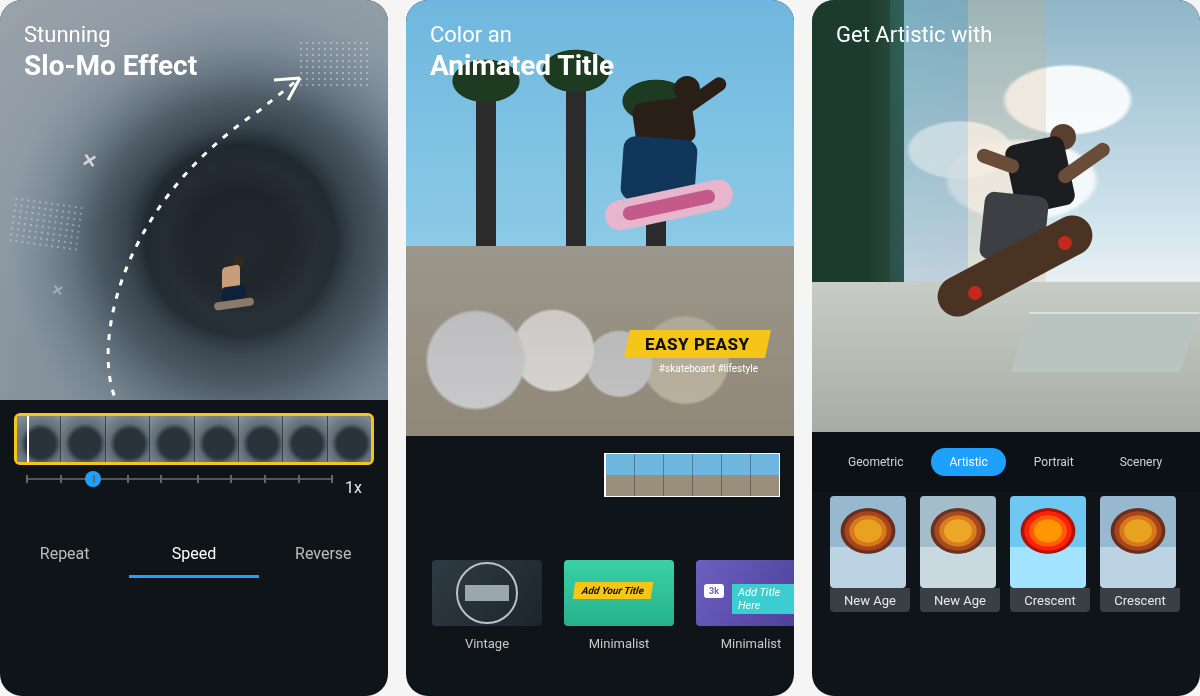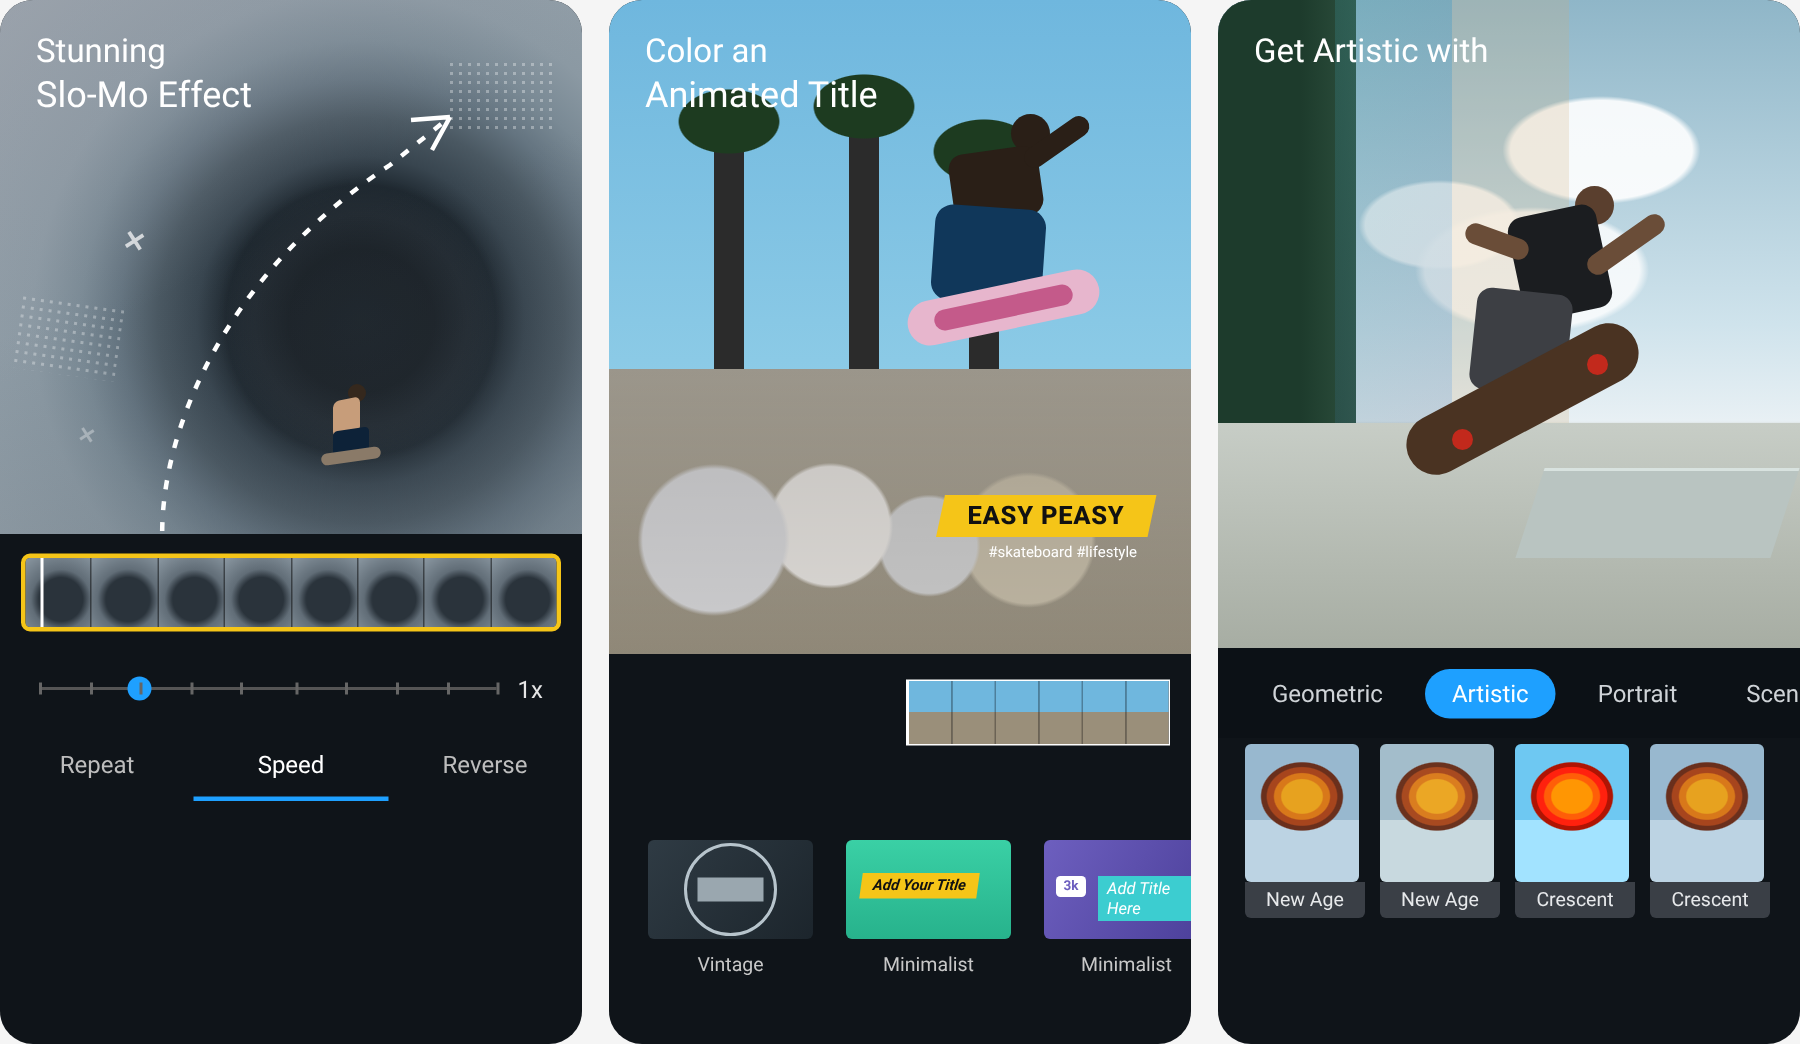--- a/index.html
+++ b/index.html
@@ -17,24 +17,24 @@
     overflow: hidden;
     display: flex; flex-direction: column;
     position: relative;
   }
   .hero { position: relative; flex: 0 0 auto; overflow: hidden; }
   .hero .overlay {
     position: absolute; top: 22px; left: 24px; right: 24px;
     color: #fff; z-index: 5;
   }
   .hero .overlay .line1 { font-size: 22px; font-weight: 400; }
-  .hero .overlay .line2 { font-size: 24px; font-weight: 400; margin-top: 2px; }
+  .hero .overlay .line2 { font-size: 28px; font-weight: 700; margin-top: 2px; }
 
   
-  .p1 .hero { height: 356px; }
+  .p1 .hero { height: 400px; }
   .bowl {
     width: 100%; height: 100%;
     background:
       radial-gradient(circle at 62% 60%, #2f3b45 0%, #2b353e 22%, #202a32 28%, #38454f 34%, #4a5862 42%, #647480 50%, #7a8a95 58%, #8b99a3 68%, #97a3ac 100%);
     position: relative;
   }
   .bowl::after{
     content:""; position:absolute; inset:0;
     background:
       radial-gradient(circle at 62% 60%, rgba(0,0,0,.35) 0 15%, transparent 30%),
@@ -54,21 +54,21 @@
   .x-mark{position:absolute;color:rgba(255,255,255,.75);font-size:18px;font-weight:700;transform:rotate(12deg)}
   .dots-decor{position:absolute;width:70px;height:50px;
     background-image:radial-gradient(rgba(255,255,255,.55) 1px, transparent 1px);
     background-size:6px 6px; opacity:.6;}
   .p1 .timeline{height:78px;background:#0f1419;display:flex;align-items:center;padding:0 14px}
   .clip{flex:1;height:52px;border:3px solid #f5c518;border-radius:6px;background:#333;display:flex;overflow:hidden;position:relative}
   .clip::before{content:"";position:absolute;left:10px;top:0;bottom:0;width:2px;background:#fff}
   .thumb{flex:1;border-right:1px solid rgba(0,0,0,.5);
     background:radial-gradient(circle at 55% 60%,#2a333b 0 40%,#616d77 55%,#8b98a2 100%)}
   .thumb:last-child{border-right:none}
-  .slider-row{height:50px;display:flex;align-items:center;padding:0 26px;gap:14px;color:#ddd}
+  .slider-row{height:50px;display:flex;align-items:flex-start;padding:0 26px;gap:14px;color:#ddd}
   .slider-track{flex:1;height:2px;background:#555;position:relative}
   .slider-track .tick{position:absolute;top:-3px;width:2px;height:8px;background:#666}
   .slider-knob{position:absolute;top:-7px;width:16px;height:16px;border-radius:50%;background:#1ea0ff}
   .slider-val{font-size:16px;color:#e6e6e6}
   .tabs3{height:50px;display:flex}
   .tabs3 .tab{flex:1;display:flex;align-items:center;justify-content:center;color:#bdbdbd;font-size:16px;cursor:pointer;position:relative}
   .tabs3 .tab.active{color:#fff}
   .tabs3 .tab.active::after{content:"";position:absolute;left:0;right:0;bottom:0;height:3px;background:#1ea0ff}
 
   
@@ -136,21 +136,21 @@
   .skater3 .head{position:absolute;left:120px;top:4px;width:26px;height:26px;background:#5a3f2e;border-radius:50%}
   .skater3 .armL{position:absolute;left:46px;top:34px;width:44px;height:14px;background:#6a4d38;border-radius:8px;transform:rotate(20deg)}
   .skater3 .armR{position:absolute;left:124px;top:36px;width:60px;height:14px;background:#6a4d38;border-radius:8px;transform:rotate(-35deg)}
   .skater3 .legs{position:absolute;left:52px;top:74px;width:64px;height:68px;background:#3d3f44;border-radius:10px;transform:rotate(6deg)}
   .skater3 .board{position:absolute;left:0;top:126px;width:170px;height:40px;background:#4a3322;border-radius:22px;transform:rotate(-28deg)}
   .skater3 .wheel{position:absolute;width:14px;height:14px;border-radius:50%;background:#c2291c}
   .skater3 .w1{left:128px;top:116px}
   .skater3 .w2{left:38px;top:166px}
 
   .p3 .cats{height:60px;display:flex;align-items:center;gap:10px;padding:0 18px;background:#0c1116;overflow:hidden}
-  .cat-chip{color:#cfd3d7;font-size:16px;padding:7px 18px;border-radius:20px;white-space:nowrap;cursor:pointer}
+  .cat-chip{color:#cfd3d7;font-size:12px;padding:7px 18px;border-radius:20px;white-space:nowrap;cursor:pointer}
   .cat-chip.active{background:#1ea0ff;color:#fff}
   .filter-row{flex:1;display:flex;align-items:flex-start;gap:10px;padding:4px 0 0 18px;overflow:hidden}
   .filter-tile{width:80px;cursor:pointer;display:flex;flex-direction:column}
   .filter-thumb{width:76px;height:92px;border-radius:4px;position:relative;overflow:hidden;
     background:
       radial-gradient(ellipse 48px 40px at 50% 38%, #e7a21f 0 28%, #d8781a 30% 38%, #a7451d 40% 48%, #6a2f1c 50% 56%, transparent 58%),
       linear-gradient(#98b8cf 0 55%, #bcd3e3 55% 100%)}
   .filter-thumb.sel{outline:2px solid #1ea0ff;outline-offset:-2px}
   .filter-thumb .sliders-ico{position:absolute;inset:0;background:rgba(0,0,0,.55);display:flex;align-items:center;justify-content:center}
   .filter-cap{height:24px;margin-top:0;background:#3a3f46;color:#e7e9eb;font-size:13px;display:flex;align-items:center;justify-content:center;border-radius:0 0 4px 4px}

